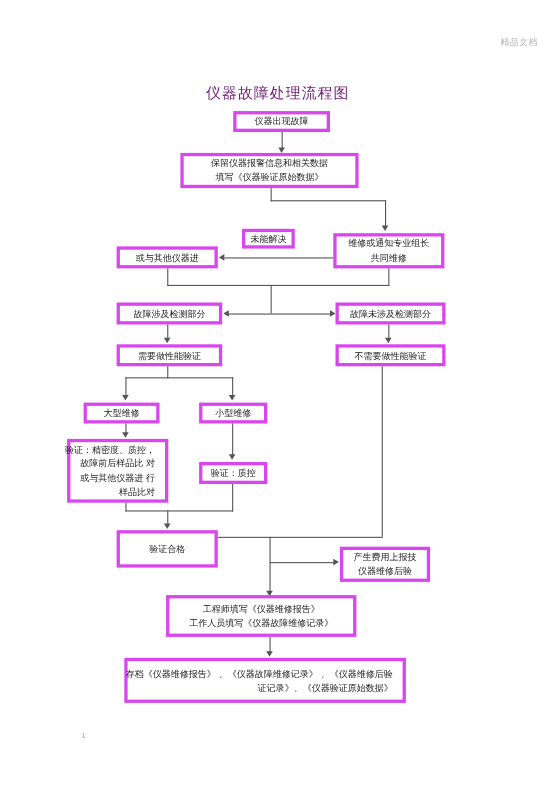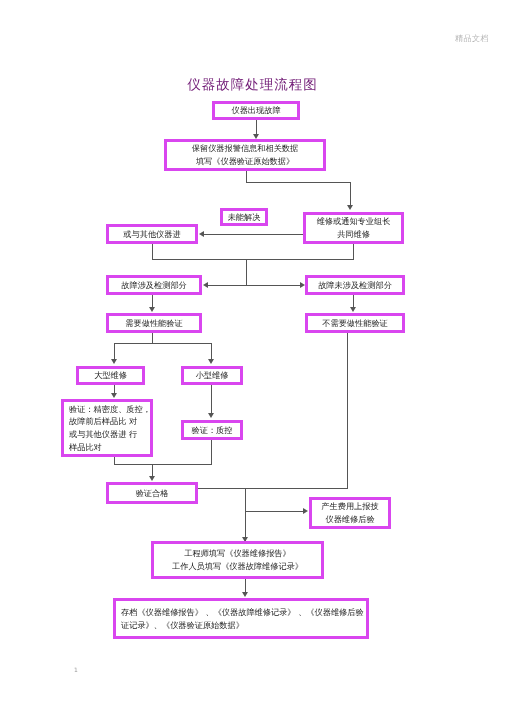--- a/index.html
+++ b/index.html
@@ -55,21 +55,21 @@
     display: flex;
     flex-direction: column;
     align-items: center;
     justify-content: center;
     text-align: center;
     padding: 1px 9px;
     white-space: nowrap;
   }
   .box .ln { display: block; }
   .box.left-align {
-    align-items: flex-start;
+    align-items: flex-end;
     text-align: left;
     padding-left: 5px;
     white-space: normal;
   }
   .box.left-align .ln { white-space: nowrap; }
   
   .vline, .hline {
     position: absolute;
     background: #555555;
   }
@@ -201,21 +201,21 @@
   <div class="box" style="left:181px; top:420px; width:62px; height:20px;">
     <span class="ln">验证：质控</span>
   </div>
 
   <div class="vline" style="left:114px; top:457px; height:8px;"></div>
   <div class="vline" style="left:211px; top:440px; height:25px;"></div>
   <div class="hline" style="left:114px; top:464px; width:98px;"></div>
   <div class="vline" style="left:152px; top:464px; height:14px;"></div>
   <div class="arrow-d" style="left:149.1px; top:476px;"></div>
 
-  <div class="box" style="left:106px; top:482px; width:92px; height:22px;">
+  <div class="box" style="left:106px; top:482px; width:92px; height:34px;">
     <span class="ln">验证合格</span>
   </div>
 
   <div class="hline" style="left:198px; top:488px; width:150px;"></div>
   <div class="vline" style="left:245px; top:488px; height:57px;"></div>
   <div class="arrow-d" style="left:242.1px; top:537px;"></div>
 
   <div class="hline" style="left:245px; top:511px; width:60px;"></div>
   <div class="arrow-r" style="left:303px; top:507.6px;"></div>
 

